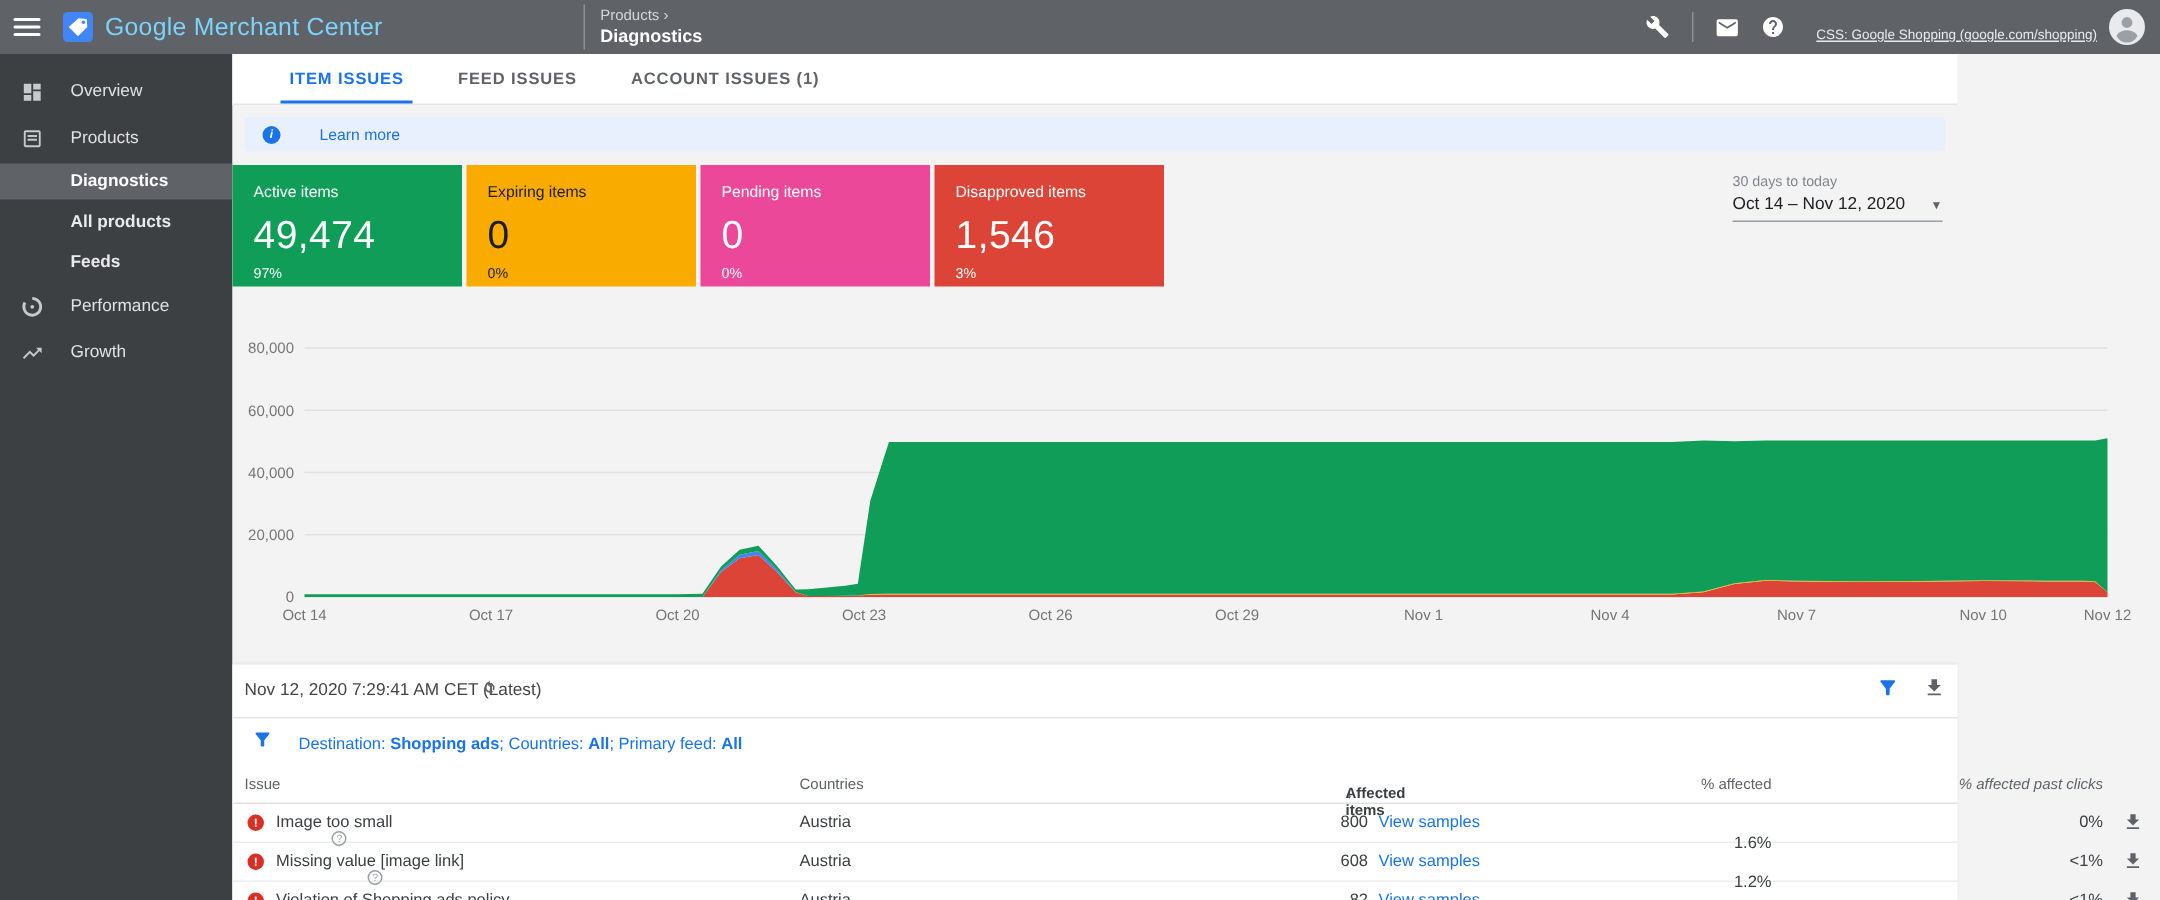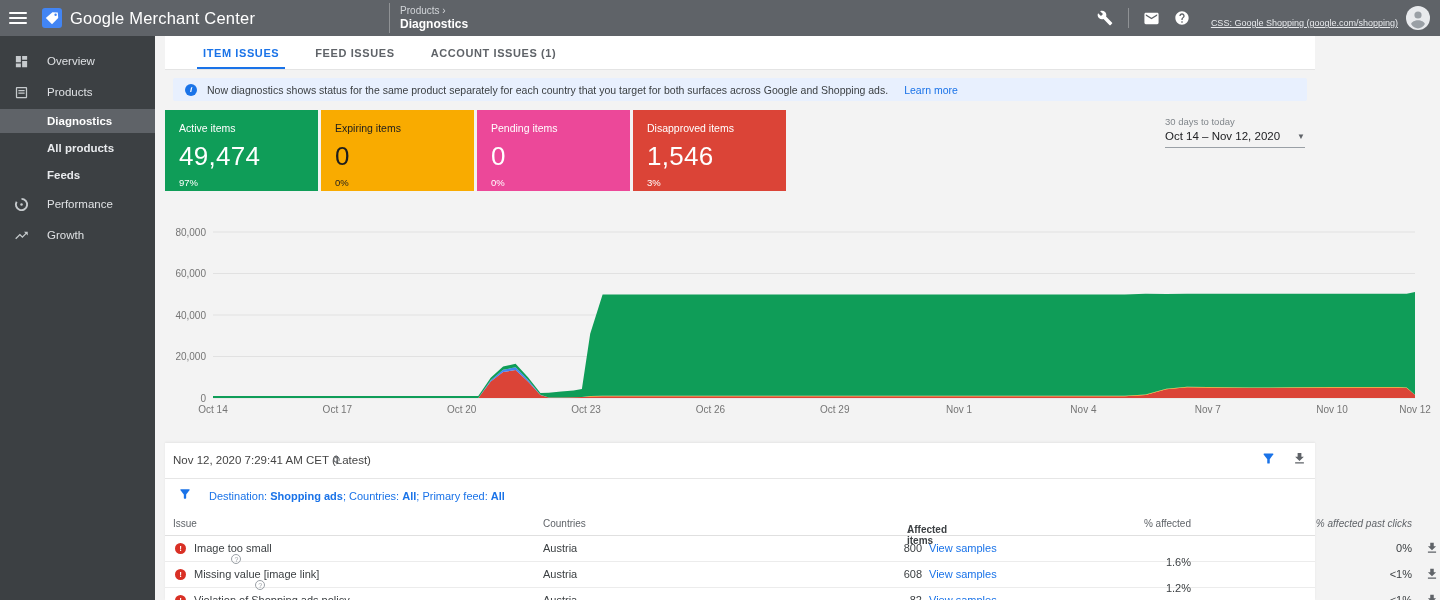--- a/index.html
+++ b/index.html
@@ -4,39 +4,39 @@
 <style>
   * { box-sizing: border-box; margin: 0; padding: 0; }
   html,body { width:1440px; height:600px; overflow:hidden; }
   body { font-family:"Liberation Sans", sans-serif; background:#f3f3f3; position:relative; }
 
   
   .topbar { position:absolute; top:0; left:0; width:1440px; height:36px; background:#5f6368; display:flex; align-items:center; z-index:10; }
   .hamburger { width:36px; height:36px; display:flex; flex-direction:column; justify-content:center; gap:3px; padding:0 9px; cursor:pointer; }
   .hamburger i { display:block; height:2px; background:#fff; border-radius:1px; }
   .logo-badge { width:20px; height:20px; margin-left:6px; flex:0 0 auto; }
-  .app-title { color:#ffffff; font-size:16.5px; margin-left:8px; letter-spacing:.2px; white-space:nowrap; }
+  .app-title { color:#7dd3fc; font-size:16.5px; margin-left:8px; letter-spacing:.2px; white-space:nowrap; }
   .breadcrumb { margin-left:134px; padding-left:10px; border-left:1px solid rgba(255,255,255,.3); height:30px; display:flex; flex-direction:column; justify-content:center; }
   .bc-parent { font-size:10px; color:#d2d5d9; }
   .bc-current { font-size:12px; color:#fff; font-weight:bold; margin-top:1px; }
   .tb-right { margin-left:auto; display:flex; align-items:center; height:44px; }
   .tb-iconbtn { width:30px; height:30px; display:flex; align-items:center; justify-content:center; cursor:pointer; }
   .tb-right .sep { width:1px; height:20px; background:rgba(255,255,255,.3); margin:0 8px; }
   .css-link { color:#e8eaed; font-size:9px; text-decoration:underline; margin:10px 8px 0 14px; white-space:nowrap; cursor:pointer; }
   .avatar { width:24px; height:24px; margin-right:10px; cursor:pointer; }
 
   
   .sidebar { position:absolute; top:36px; left:0; width:155px; height:564px; background:#3c4043; padding-top:8px; }
   .side-item { height:28px; display:flex; align-items:center; color:#dfe1e4; font-size:11.5px; padding-left:14px; cursor:pointer; margin:3px 0; }
   .side-item .s-icon { width:16px; height:16px; margin-right:17px; display:flex; align-items:center; }
   .side-item.child { padding-left:47px; font-weight:bold; color:#e8eaed; height:24px; }
   .side-item.selected { background:#5f6368; color:#fff; }
 
   
-  .main { position:absolute; top:36px; left:165px; width:1150px; height:564px; background:#f3f3f3; }
+  .main { position:absolute; top:36px; left:155px; width:1150px; height:564px; background:#f3f3f3; }
 
   .tabbar { position:absolute; top:0; left:0; right:0; height:34px; background:#fff; border-bottom:1px solid #e4e4e4; display:flex; align-items:stretch; padding-left:20px; }
   .tab { font-size:11px; letter-spacing:.6px; font-weight:bold; color:#5f6368; display:flex; align-items:center; padding:0 18px; cursor:pointer; position:relative; }
   .tab.active { color:#1a73e8; }
   .tab.active::after { content:""; position:absolute; left:12px; right:12px; bottom:0; height:2px; background:#1a73e8; }
 
   .banner { position:absolute; top:42px; left:8px; right:8px; height:23px; background:#e8f0fe; border-radius:2px; display:flex; align-items:center; padding-left:12px; font-size:10.5px; color:#3c4043; }
   .info-dot { width:12px; height:12px; border-radius:50%; background:#1a73e8; color:#fff; font-size:8px; font-weight:bold; font-style:italic; display:flex; align-items:center; justify-content:center; margin-right:10px; flex:0 0 auto; }
   .banner a { color:#1a73e8; text-decoration:none; margin-left:16px; cursor:pointer; }
 
@@ -180,21 +180,20 @@
 <div class="main">
 
   <div class="tabbar">
     <div class="tab active">ITEM ISSUES</div>
     <div class="tab">FEED ISSUES</div>
     <div class="tab">ACCOUNT ISSUES (1)</div>
   </div>
 
   <div class="banner">
     <span class="info-dot">i</span>
-    <span>Now diagnostics shows status for the same product separately for each country that you target for both surfaces across Google and Shopping ads.</span>
     <a>Learn more</a>
   </div>
 
   <div class="cards">
     <div class="card" style="background: rgb(15, 157, 88); color: rgb(255, 255, 255);">
       <div class="c-label">Active items</div>
       <div class="c-value">49,474</div>
       <div class="c-pct">97%</div>
     </div>
     <div class="card" style="background: rgb(249, 171, 0); color: rgb(29, 29, 29);">

